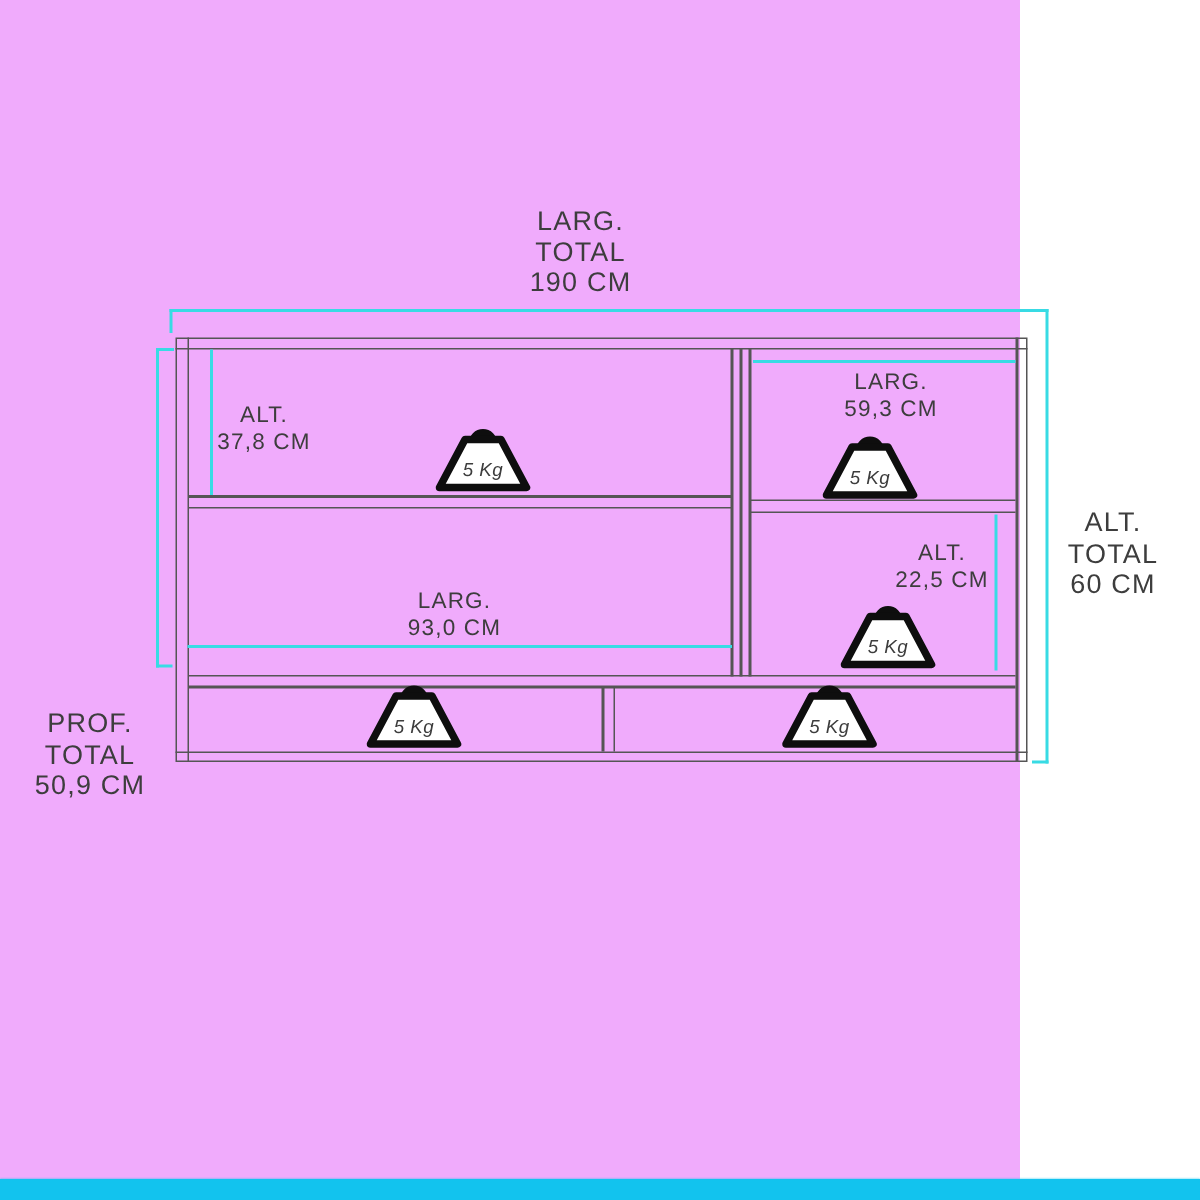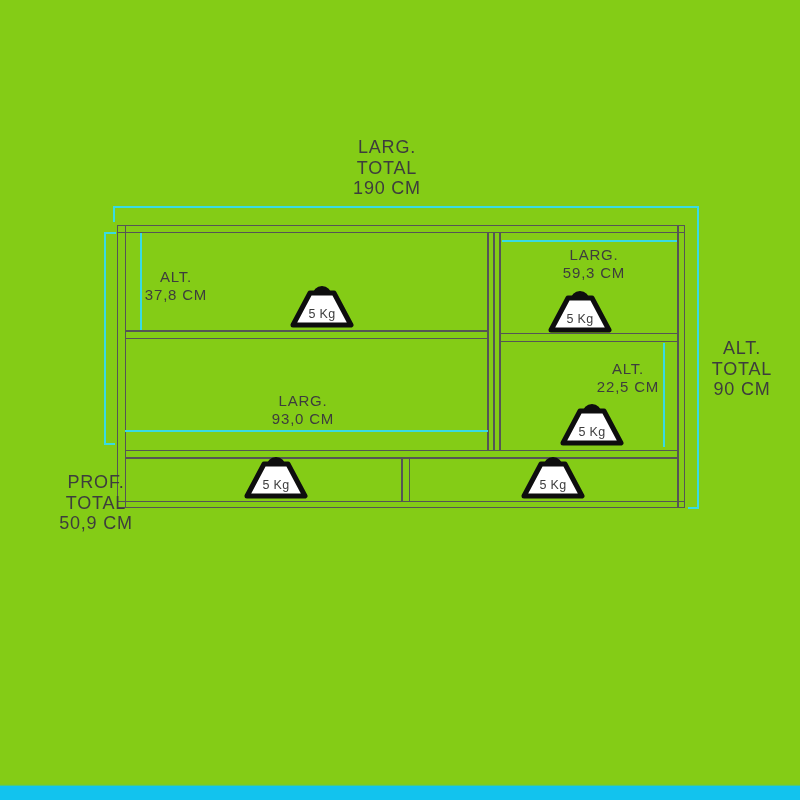--- a/index.html
+++ b/index.html
@@ -3,40 +3,40 @@
 <meta charset="utf-8">
 <style>
   * { margin:0; padding:0; box-sizing:border-box; }
   html,body { background:#ffffff; }
   body {
     width:800px; height:800px;
     font-family:"Liberation Sans", sans-serif;
     color:var(--text, #3d3d3d);
     overflow:hidden;
   }
-  .canvas { position:relative; width:800px; height:800px; background:#84cc16; }
+  .canvas { position:relative; width:680px; height:800px; background:#f0abfc; }
 
   
   .ln   { position:absolute; background:var(--line, #555555); }
   .frame{ position:absolute; border:1.5px solid var(--line, #555555); }
 
   
   .dim  { position:absolute; background:var(--dimension, #38dbe4); }
 
   
   .dim-label {
     position:absolute; transform:translateX(-50%);
     text-align:center; white-space:nowrap;
     color:var(--text, #3d3d3d); letter-spacing:0.8px;
   }
   .dim-label.big   { font-size:18px; line-height:20.5px; }
   .dim-label.small { font-size:15px; line-height:18px; }
 
   
-  .weight { position:absolute; width:66px; height:46px; color:var(--weight-icon, #0e0e0e); }
+  .weight { position:absolute; width:66px; height:46px; color:var(--weight-icon, #0e0e0e);font-style:italic; }
   .weight svg { display:block; width:100%; height:100%; overflow:visible; }
   .weight text {
     font-family:"Liberation Sans", sans-serif;
     font-size:12.5px; fill:var(--text, #3a3a3a); letter-spacing:0.3px;
   }
 
   .accent-bar {
     position:absolute; left:0; bottom:0; width:800px; height:14px;
     background:var(--accent-bar, #12c3ee);
     box-shadow:0 -1px 1px rgba(18,195,238,0.45);
@@ -85,24 +85,24 @@
 
   <div class="dim-label big" style="left:387px; top:137px;">
     <div>LARG.</div>
     <div>TOTAL</div>
     <div>190 CM</div>
   </div>
 
   <div class="dim-label big" style="left:742px; top:338px;">
     <div>ALT.</div>
     <div>TOTAL</div>
-    <div>90 CM</div>
+    <div>60 CM</div>
   </div>
 
-  <div class="dim-label big" style="left:60px; top:472px;margin-left:36px;">
+  <div class="dim-label big" style="left:60px; top:472px;">
     <div>PROF.</div>
     <div>TOTAL</div>
     <div>50,9 CM</div>
   </div>
 
   <div class="dim-label small" style="left:176px; top:268px;">
     <div>ALT.</div>
     <div>37,8 CM</div>
   </div>
 

